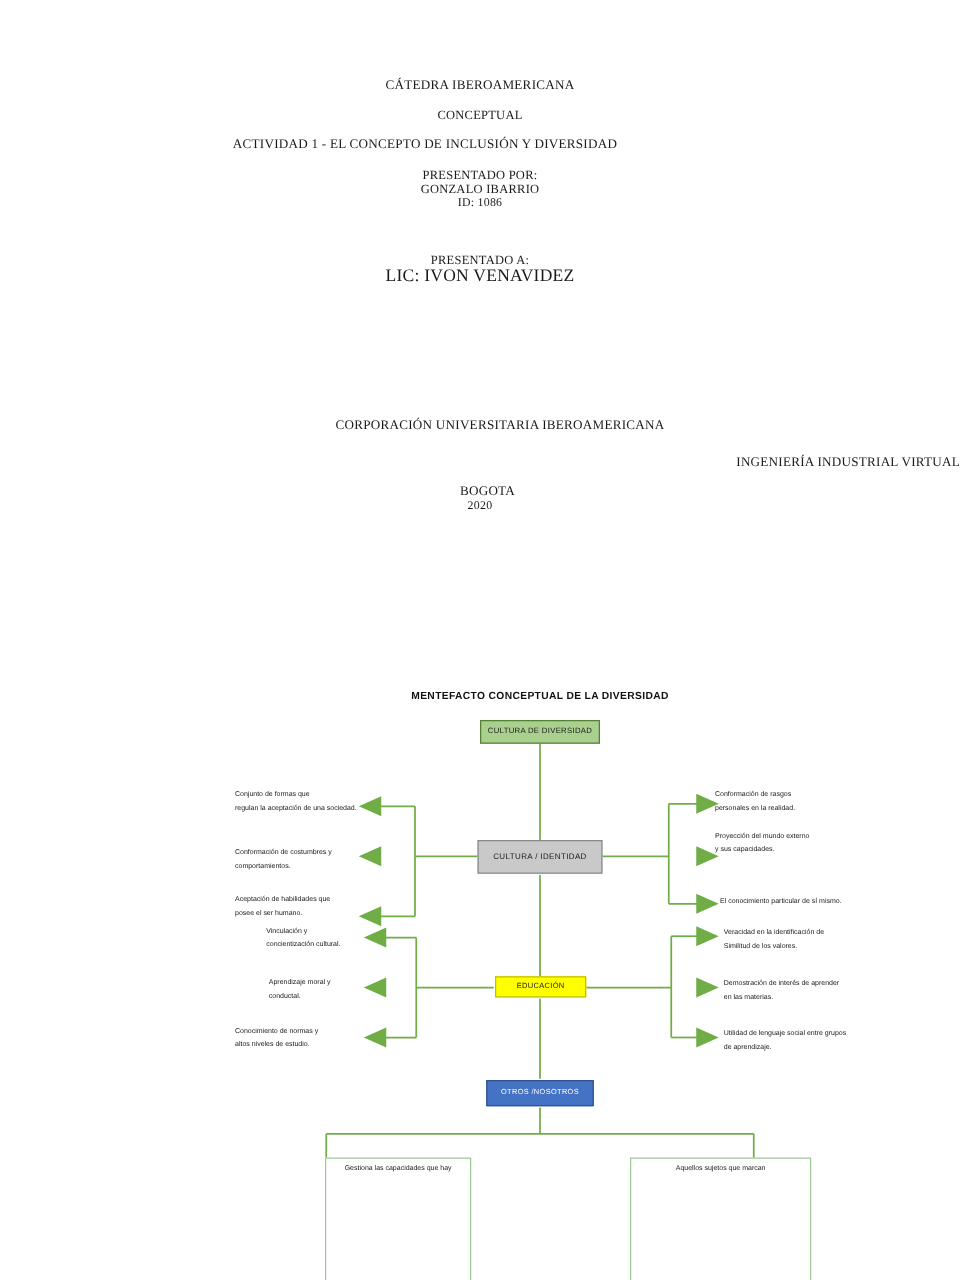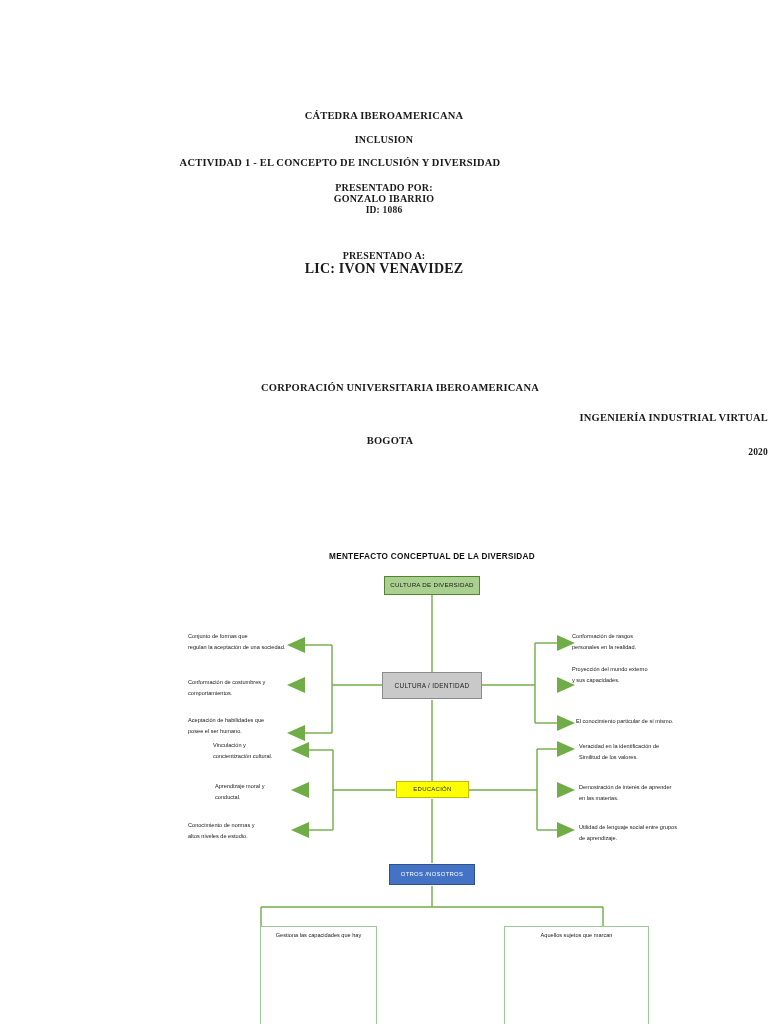--- a/index.html
+++ b/index.html
@@ -7,36 +7,35 @@
     width:768px;height:1024px;background:#ffffff;
     font-family:"Liberation Serif", serif;
     overflow:hidden;position:relative;
   }
   .page{position:relative;width:768px;height:1024px;}
 
   
   .cover{position:absolute;left:0;top:0;width:768px;text-align:center;}
   .ln{
     font-family:"Liberation Serif", serif;
-    font-weight:bold;color:#1a1a1a;letter-spacing:.2px;
+    font-weight:normal;color:#1a1a1a;letter-spacing:.2px;
     white-space:nowrap;
-    margin-top:47px;
   }
   .t-catedra{position:absolute;top:63px;left:0;width:768px;font-size:10.5px;}
   .t-inclusion{position:absolute;top:87px;left:0;width:768px;font-size:10px;}
   .t-actividad{position:absolute;top:110px;left:0;width:680px;font-size:10.5px;}
   .t-pres-por{position:absolute;top:135px;left:0;width:768px;font-size:10px;}
   .t-nombre{position:absolute;top:146px;left:0;width:768px;font-size:10px;}
   .t-id{position:absolute;top:158px;left:0;width:768px;font-size:9.5px;}
   .t-pres-a{position:absolute;top:203px;left:0;width:768px;font-size:10px;}
   .t-lic{position:absolute;top:214px;left:0;width:768px;font-size:14px;}
   .t-corp{position:absolute;top:335px;left:0;width:768px;font-size:10.5px;padding-left:16px;}
   .t-ing{position:absolute;top:365px;left:0;width:768px;font-size:10.5px;text-align:right;}
   .t-bogota{position:absolute;top:388px;left:6px;width:768px;font-size:10.5px;}
-  .t-year{position:absolute;top:400px;left:0;width:768px;font-size:9.5px;text-align:right;}
+  .t-year{position:absolute;top:400px;left:0;width:768px;font-size:9.5px;}
 
   
   .diagram{position:absolute;left:0;top:2px;width:751px;height:1024px;margin-left:48px;}
   .diag-title{
     position:absolute;top:550px;left:0;width:768px;text-align:center;
     font-family:"Liberation Sans", sans-serif;
     font-size:8.2px;font-weight:bold;color:#111;letter-spacing:.3px;
   }
 
   .node{
@@ -81,21 +80,21 @@
   }
   svg.edges{position:absolute;left:0;top:0;width:768px;height:1024px;pointer-events:none;}
 </style>
 </head>
 <body>
 
 <div class="page">
 
   <div class="cover">
     <div class="ln t-catedra">CÁTEDRA IBEROAMERICANA</div>
-    <div class="ln t-inclusion">INCLUSION</div>
+    <div class="ln t-inclusion">CONCEPTUAL</div>
     <div class="ln t-actividad">ACTIVIDAD 1 - EL CONCEPTO DE INCLUSIÓN Y DIVERSIDAD</div>
     <div class="ln t-pres-por">PRESENTADO POR:</div>
     <div class="ln t-nombre">GONZALO IBARRIO</div>
     <div class="ln t-id">ID: 1086</div>
     <div class="ln t-pres-a">PRESENTADO A:</div>
     <div class="ln t-lic">LIC:  IVON VENAVIDEZ</div>
     <div class="ln t-corp">CORPORACIÓN UNIVERSITARIA IBEROAMERICANA</div>
     <div class="ln t-ing">INGENIERÍA INDUSTRIAL VIRTUAL</div>
     <div class="ln t-bogota">BOGOTA</div>
     <div class="ln t-year">2020</div>

